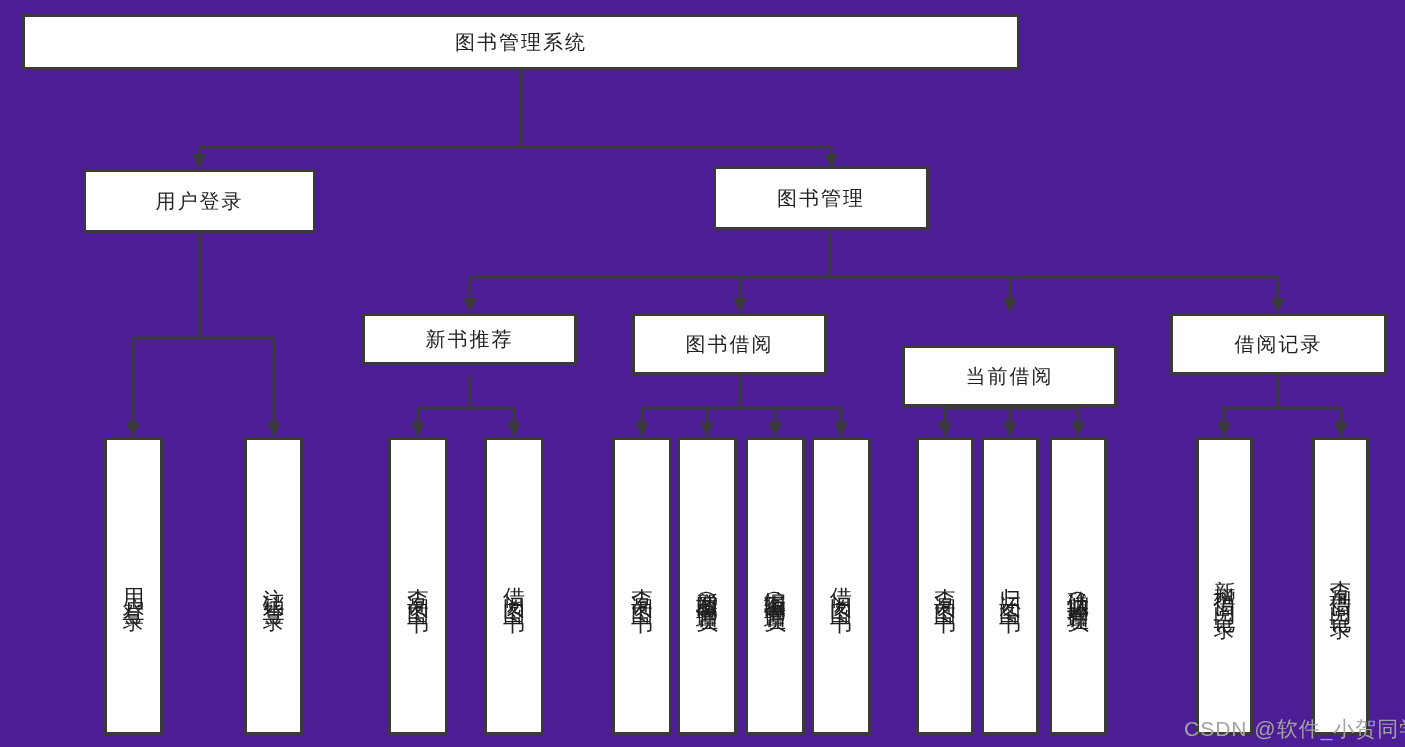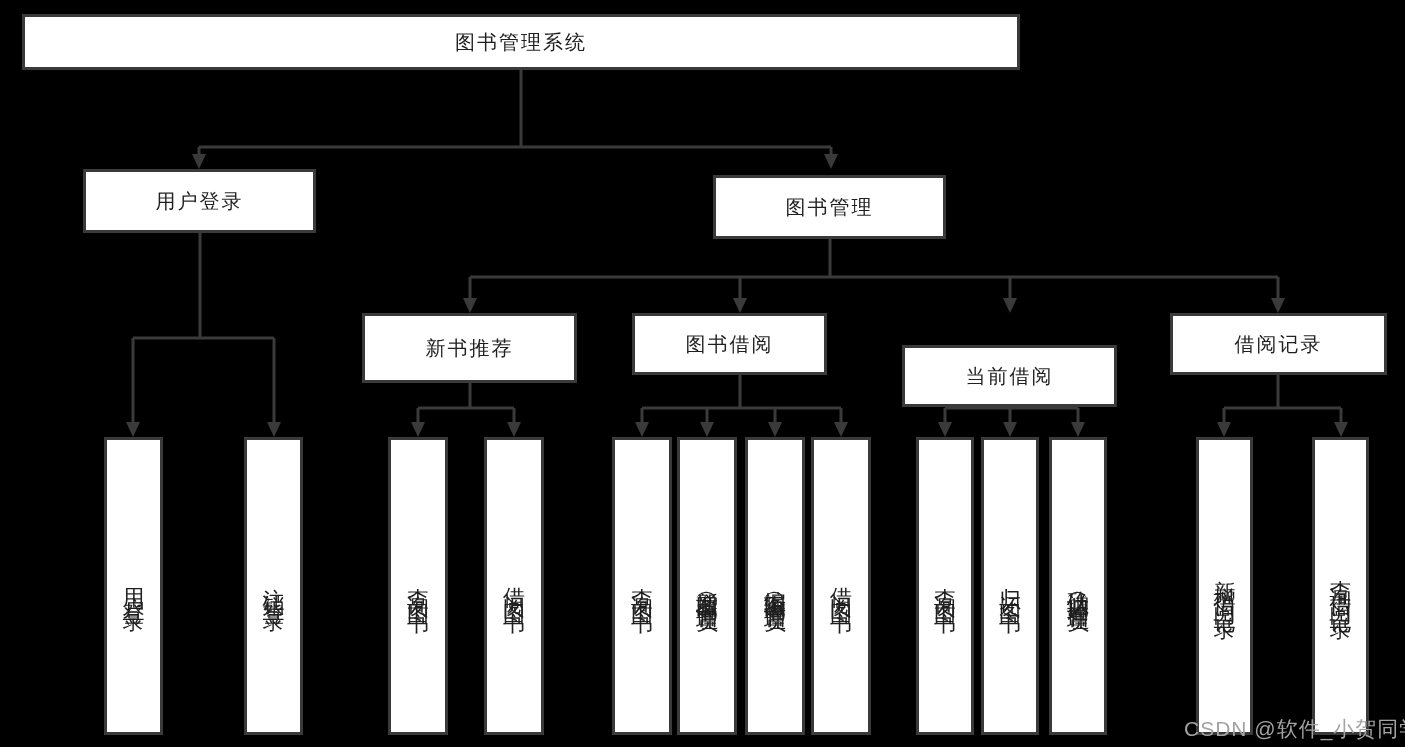--- a/index.html
+++ b/index.html
@@ -3,21 +3,21 @@
 <meta charset="utf-8">
 <style>
   * { margin: 0; padding: 0; box-sizing: border-box; }
   html, body { background: #ffffff; }
   body { font-family: "Liberation Sans", "DejaVu Sans", sans-serif; }
 
   .canvas {
     position: relative;
     width: 1405px;
     height: 747px;
-    background: #000000;
+    background: #4c1d95;
     overflow: hidden;
     color: #1f1f1f;
   }
 
   .wires { position: absolute; left: 0; top: 0; z-index: 0; }
 
   .node {
     position: absolute;
     background: #ffffff;
     border: 3px solid #3a3a3a;
@@ -128,23 +128,23 @@
       <line x1="1224" y1="408" x2="1224" y2="426"></line>
       <line x1="1341" y1="408" x2="1341" y2="426"></line>
       <polygon points="1217,422 1231,422 1224,437" fill="#3a3a3a" stroke="none"></polygon>
       <polygon points="1334,422 1348,422 1341,437" fill="#3a3a3a" stroke="none"></polygon>
     </g>
   </svg>
 
   <div class="node lvl-root" style="left:22px; top:14px; width:998px; height:56px;">图书管理系统</div>
 
   <div class="node lvl2" style="left:83px; top:169px; width:233px; height:64px;">用户登录</div>
-  <div class="node lvl2" style="left:713px; top:175px; width:233px; height:64px;text-align:right;">图书管理</div>
+  <div class="node lvl2" style="left:713px; top:166px; width:216px; height:64px;text-align:right;">图书管理</div>
 
-  <div class="node lvl3" style="left:362px; top:313px; width:215px; height:70px;">新书推荐</div>
+  <div class="node lvl3" style="left:362px; top:313px; width:215px; height:52px;">新书推荐</div>
   <div class="node lvl3" style="left:632px; top:313px; width:195px; height:62px;">图书借阅</div>
   <div class="node lvl3" style="left:902px; top:313px; width:215px; height:62px;margin-top:32px;">当前借阅</div>
   <div class="node lvl3" style="left:1170px; top:313px; width:217px; height:62px;">借阅记录</div>
 
   <div class="node leaf" style="left:104px; top:437px; width:59px; height:298px;">用户登录</div>
   <div class="node leaf" style="left:244px; top:437px; width:59px; height:298px;">注销登录</div>
 
   <div class="node leaf" style="left:388px; top:437px; width:60px; height:298px;">查询图书</div>
   <div class="node leaf" style="left:484px; top:437px; width:60px; height:298px;">借阅图书</div>
 

